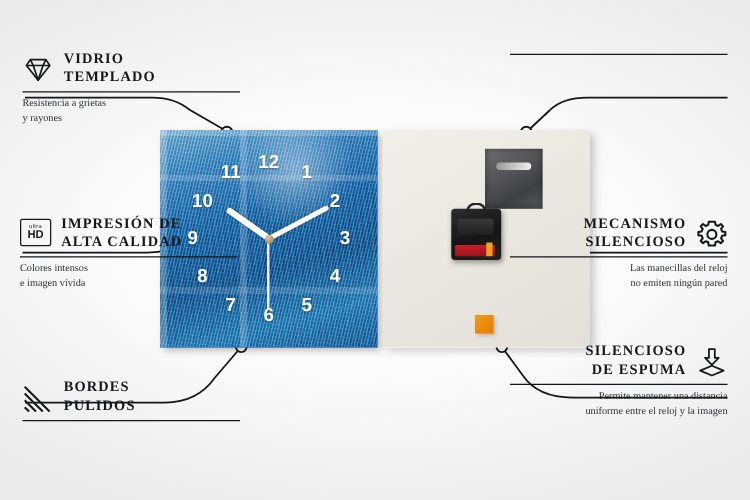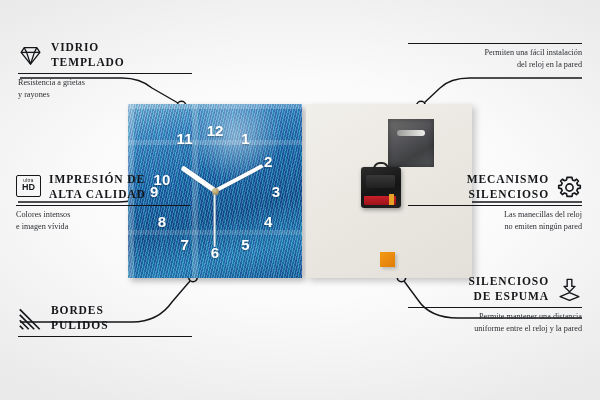--- a/index.html
+++ b/index.html
@@ -229,21 +229,21 @@
         <span class="num" style="left:50%;  top:15%;">12</span>
         <span class="num" style="left:67.5%;top:19.5%;">1</span>
         <span class="num" style="left:80.5%;top:32.5%;">2</span>
         <span class="num" style="left:85%;  top:50%;">3</span>
         <span class="num" style="left:80.5%;top:67.5%;">4</span>
         <span class="num" style="left:67.5%;top:80.5%;">5</span>
         <span class="num" style="left:50%;  top:85%;">6</span>
         <span class="num" style="left:32.5%;top:80.5%;">7</span>
         <span class="num" style="left:19.5%;top:67.5%;">8</span>
         <span class="num" style="left:15%;  top:50%;">9</span>
-        <span class="num" style="left:19.5%;top:32.5%;margin-top:18px;">10</span>
+        <span class="num" style="left:19.5%;top:32.5%;">10</span>
         <span class="num" style="left:32.5%;top:19.5%;text-align:right;">11</span>
 
         <div class="hand hour" style="transform:rotate(305deg);"></div>
         <div class="hand minute" style="transform:rotate(62deg);"></div>
         <div class="hand second" style="transform:rotate(180deg);"></div>
         <div class="pivot"></div>
       </div>
     </div>
 
     <div class="back-panel">
@@ -308,22 +308,20 @@
           </svg>
       </span>
       <span class="title">BORDES
 PULIDOS</span>
     </div>
     <div class="rule"></div>
   </div>
 
   <div class="callout c-right" id="c4">
     <div class="rule"></div>
-    <div class="desc">Permiten una fácil instalación
-del reloj en la pared</div>
   </div>
 
   <div class="callout c-right" id="c5">
     <div class="head-row">
       <span class="title">MECANISMO
 SILENCIOSO</span>
       <span class="ico">
         <svg viewBox="0 0 32 32">
             <g fill="none" stroke="currentColor" stroke-width="2.1" stroke-linejoin="round" stroke-linecap="round">
           <path d="M16 3 l3.2 0 .6 3.3 2.6 1.1 2.7-2 2.3 2.3 -2 2.7 1.1 2.6 3.3 .6 0 3.2 -3.3 .6 -1.1 2.6 2 2.7 -2.3 2.3 -2.7-2 -2.6 1.1 -.6 3.3 -3.2 0 -3.2 0 -.6-3.3 -2.6-1.1 -2.7 2 -2.3-2.3 2-2.7 -1.1-2.6 -3.3-.6 0-3.2 3.3-.6 1.1-2.6 -2-2.7 2.3-2.3 2.7 2 2.6-1.1 .6-3.3 z"></path>
@@ -345,16 +343,16 @@
         <svg viewBox="0 0 32 32">
             <g fill="none" stroke="currentColor" stroke-width="1.8" stroke-linejoin="round">
           <path d="M13 3 h6 v9 h4 l-7 7 -7-7 h4 z"></path>
           <path d="M16 20 L4 25 L16 30 L28 25 Z"></path>
         </g>
           </svg>
       </span>
     </div>
     <div class="rule"></div>
     <div class="desc">Permite mantener una distancia
-uniforme entre el reloj y la pared</div>
+uniforme entre el reloj y la imagen</div>
   </div>
 
 </div>
 
 </body></html>

